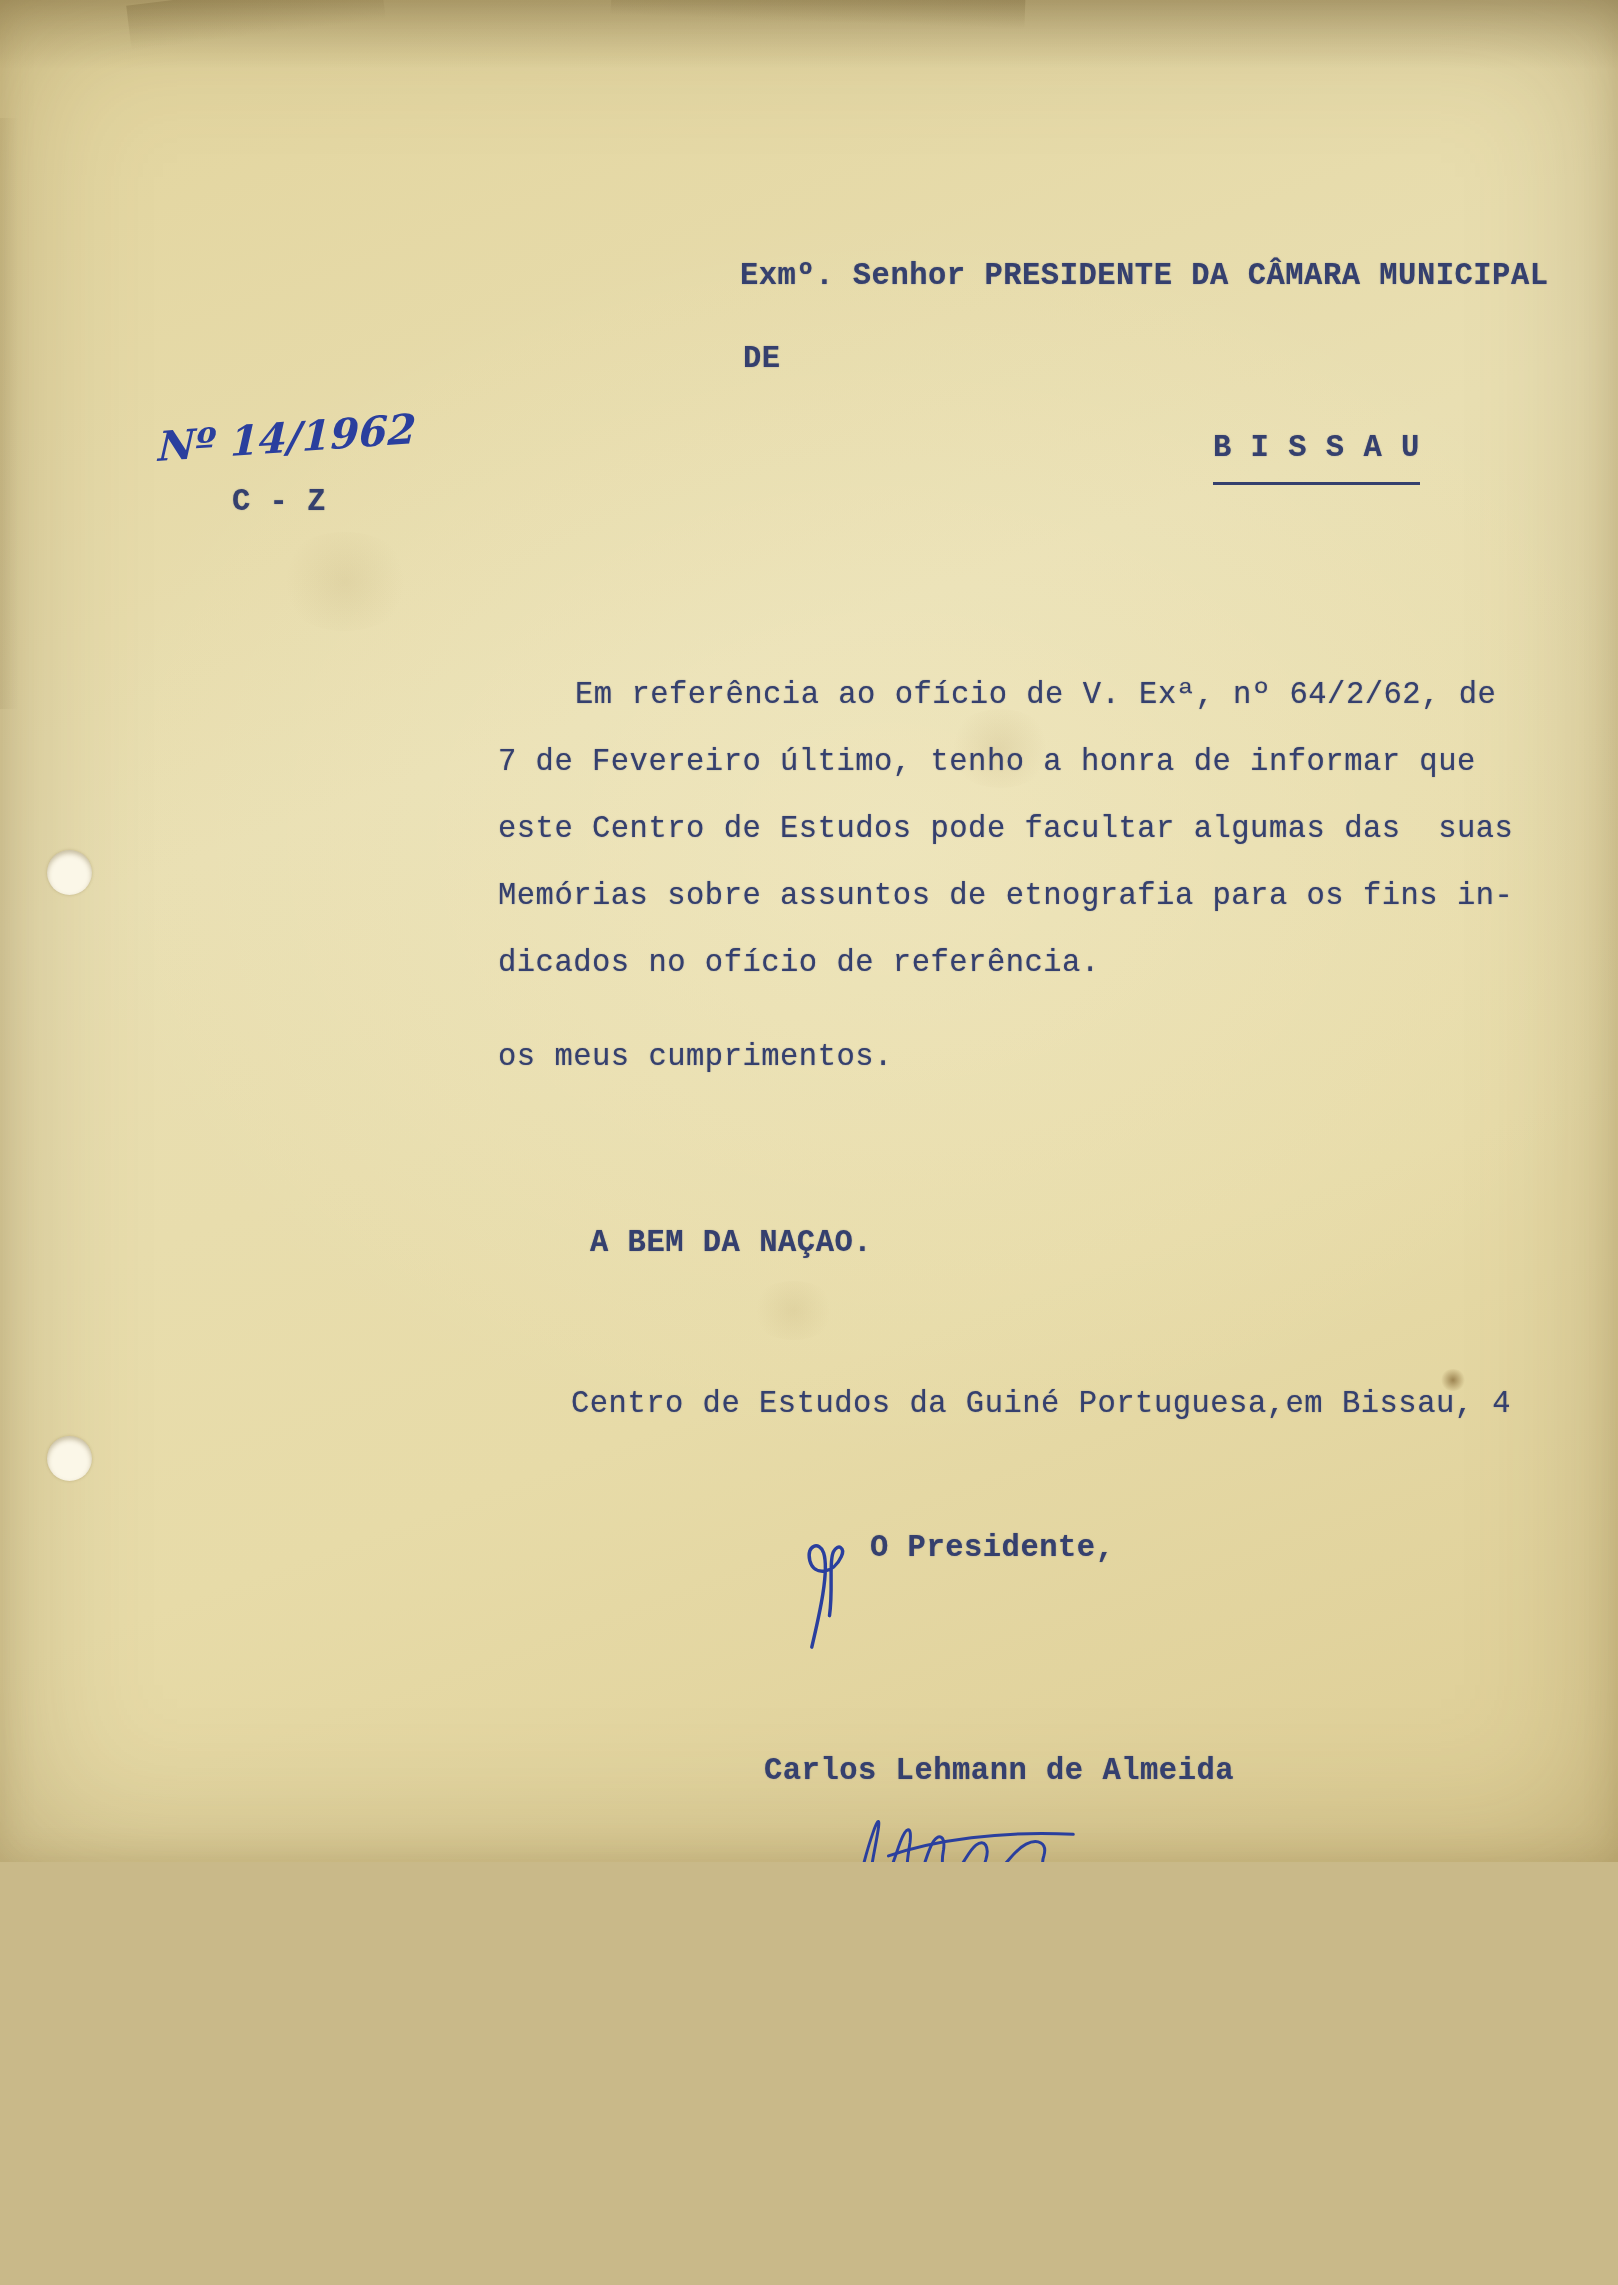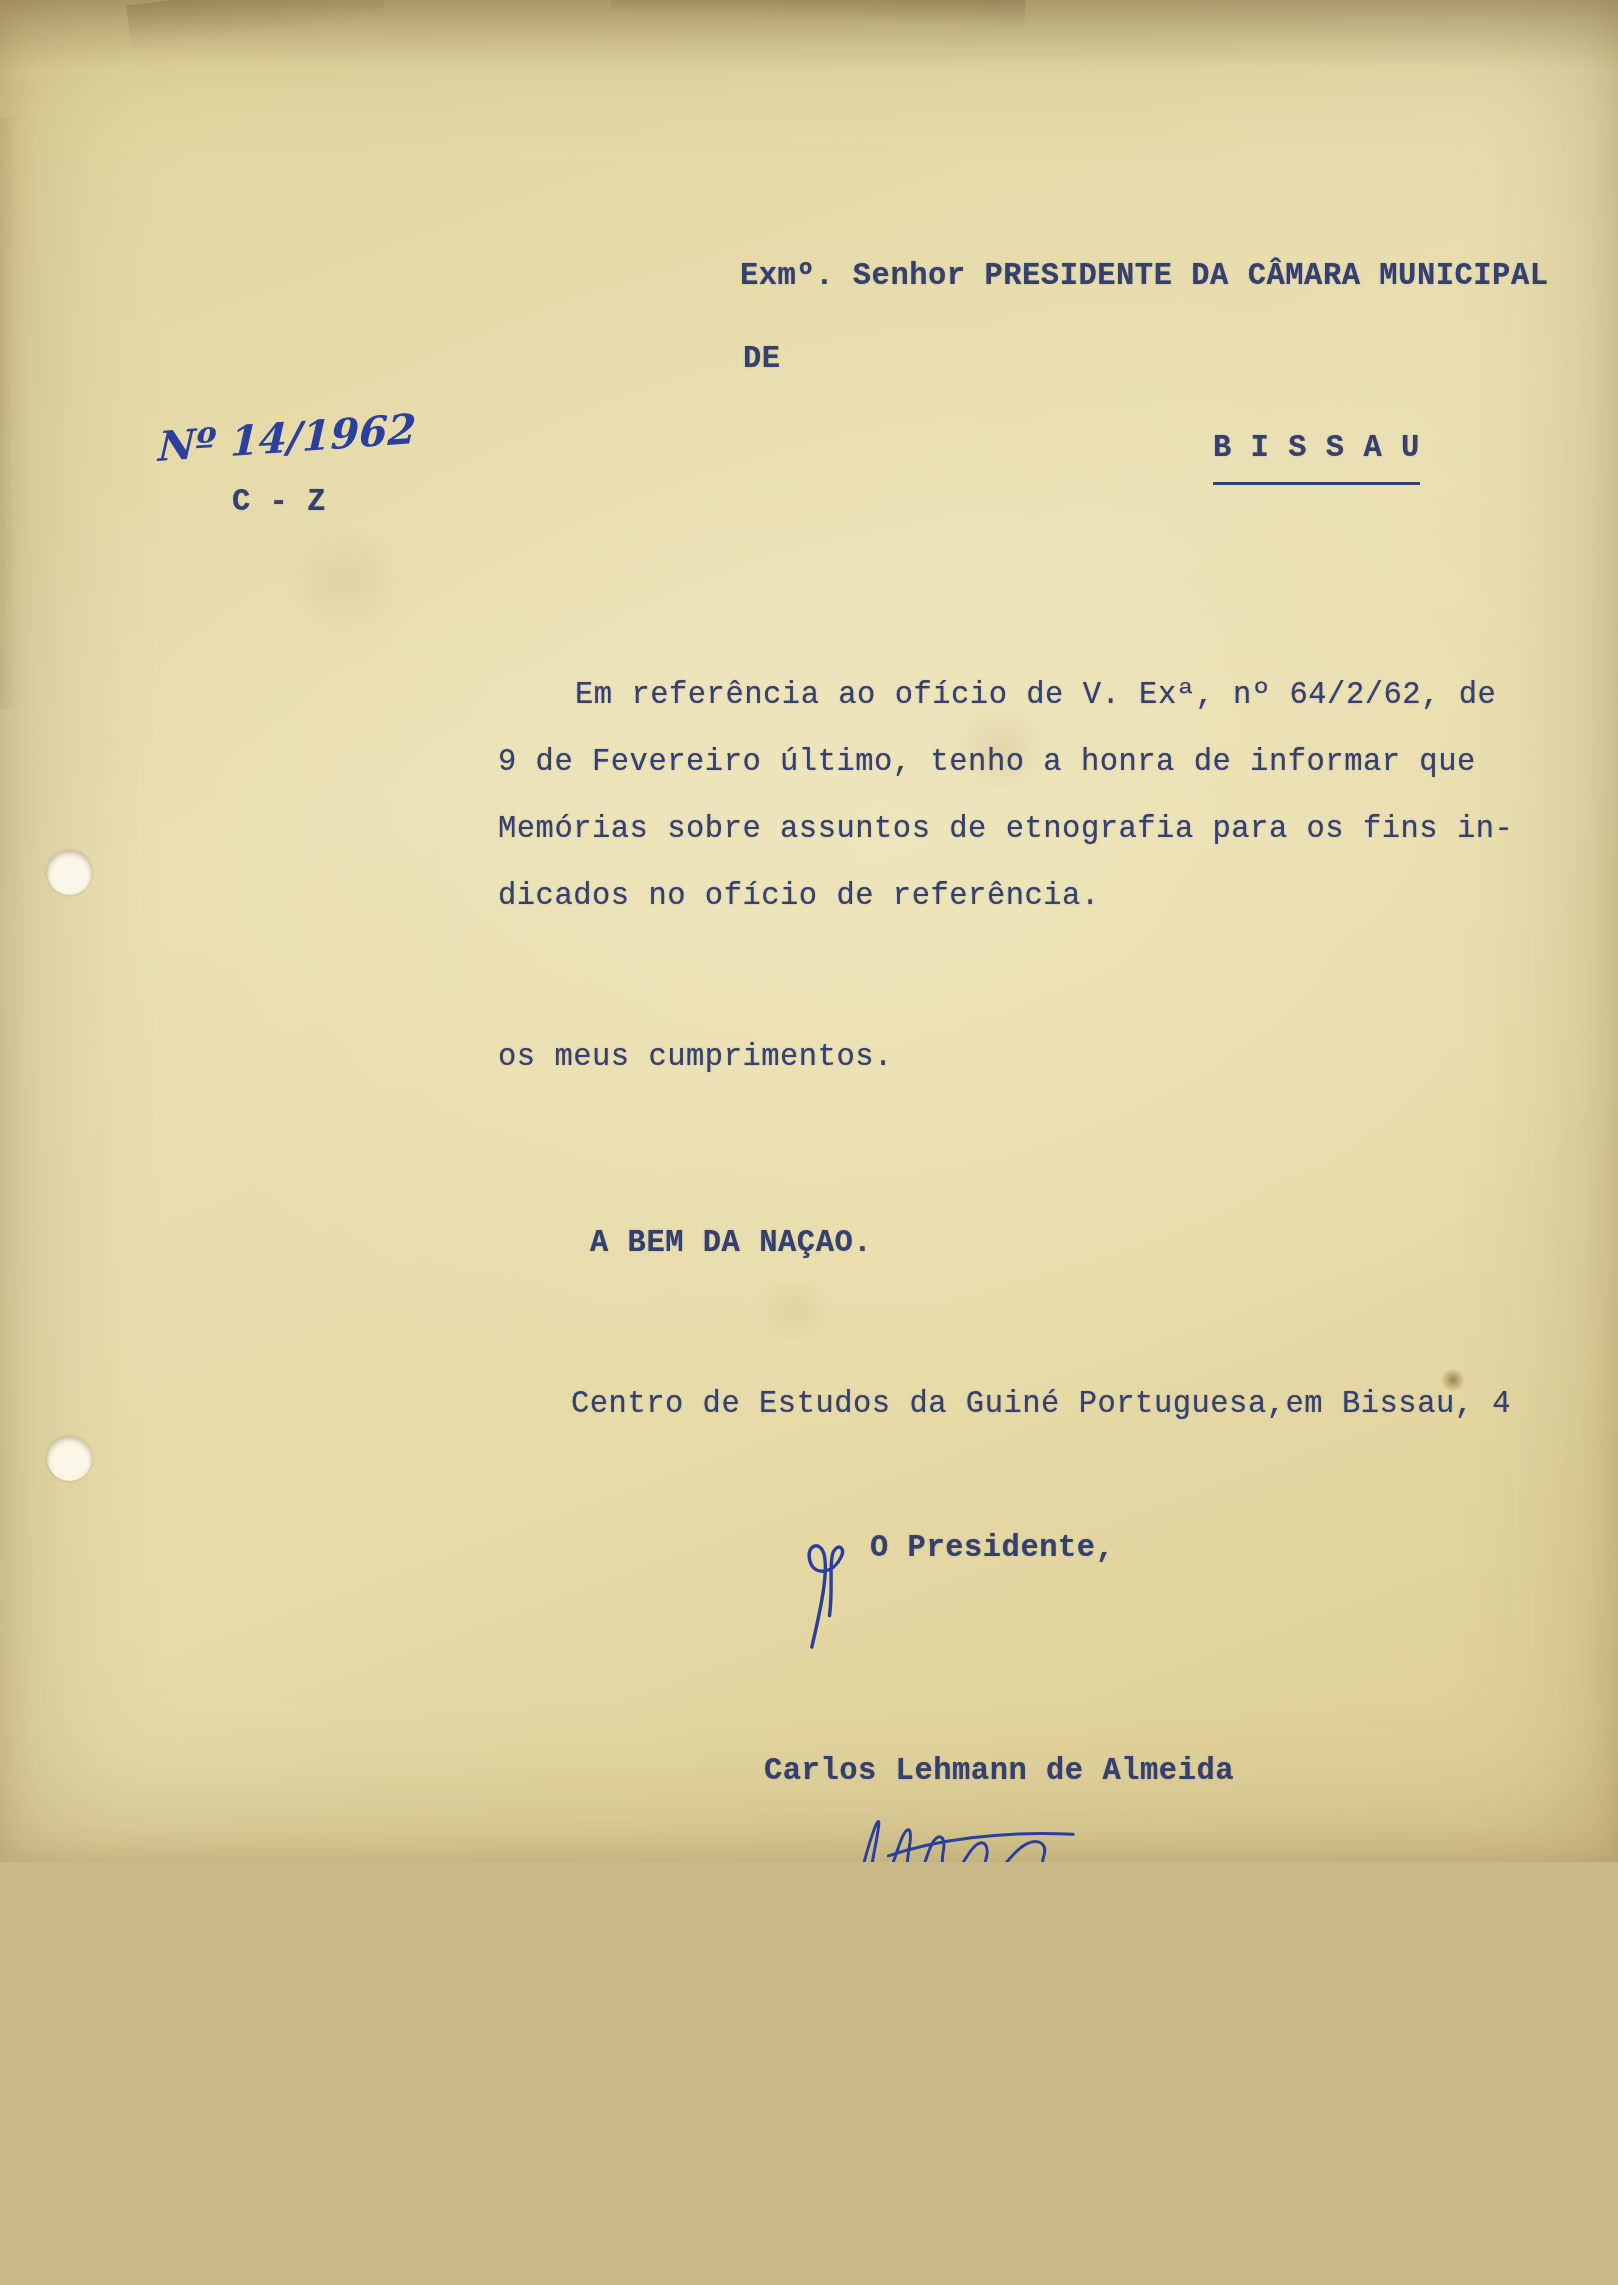--- a/index.html
+++ b/index.html
@@ -123,21 +123,22 @@
   <div class="tw" style="left:740px;top:259px;">Exmº. Senhor PRESIDENTE DA CÂMARA MUNICIPAL</div>
   <div class="tw" style="left:743px;top:342px;">DE</div>
 
   <div class="hand" style="left:158px;top:414px;">Nº 14/1962</div>
   <div class="tw" style="left:232px;top:485px;">C - Z</div>
 
   <div class="tw city" style="left:1213px;top:431px;">B I S S A U</div>
 
   <div class="para" style="left:498px;top:662px;">
     <div class="line indent-1">Em referência ao ofício de V. Exª, nº 64/2/62, de</div>
-    <div class="line">9 de Fevereiro último, tenho a honra de informar que</div>
+    <div class="line">7 de Fevereiro último, tenho a honra de informar que</div>
+    <div class="line">este Centro de Estudos pode facultar algumas das  suas</div>
     <div class="line">Memórias sobre assuntos de etnografia para os fins in-</div>
     <div class="line">dicados no ofício de referência.</div>
   </div>
 
   <div class="para" style="left:498px;top:1024px;">
     <div class="line">os meus cumprimentos.</div>
   </div>
 
   <div class="tw" style="left:590px;top:1226px;">A BEM DA NAÇAO.</div>
 

